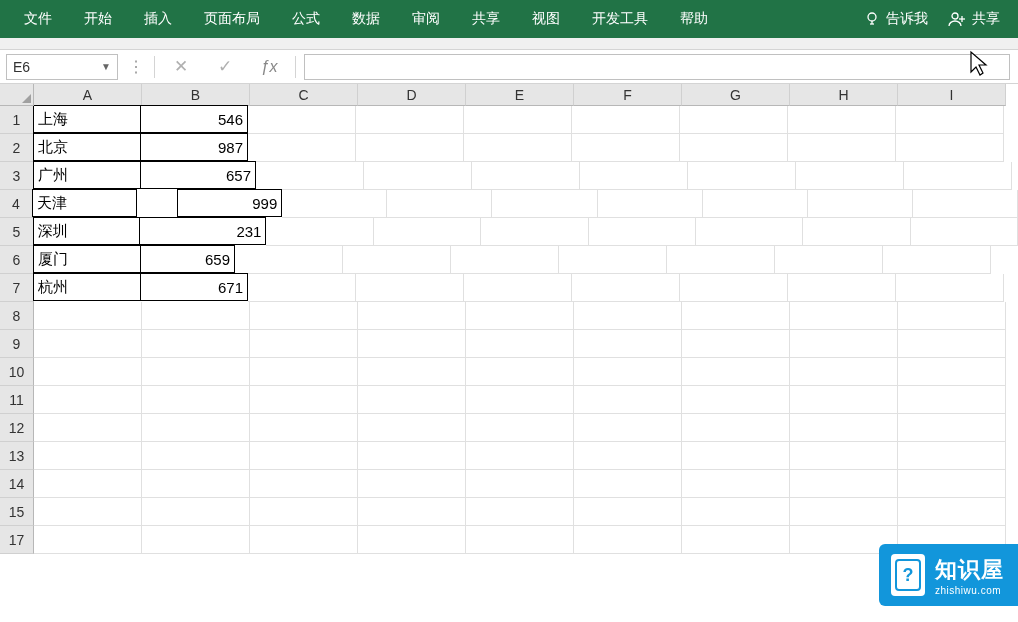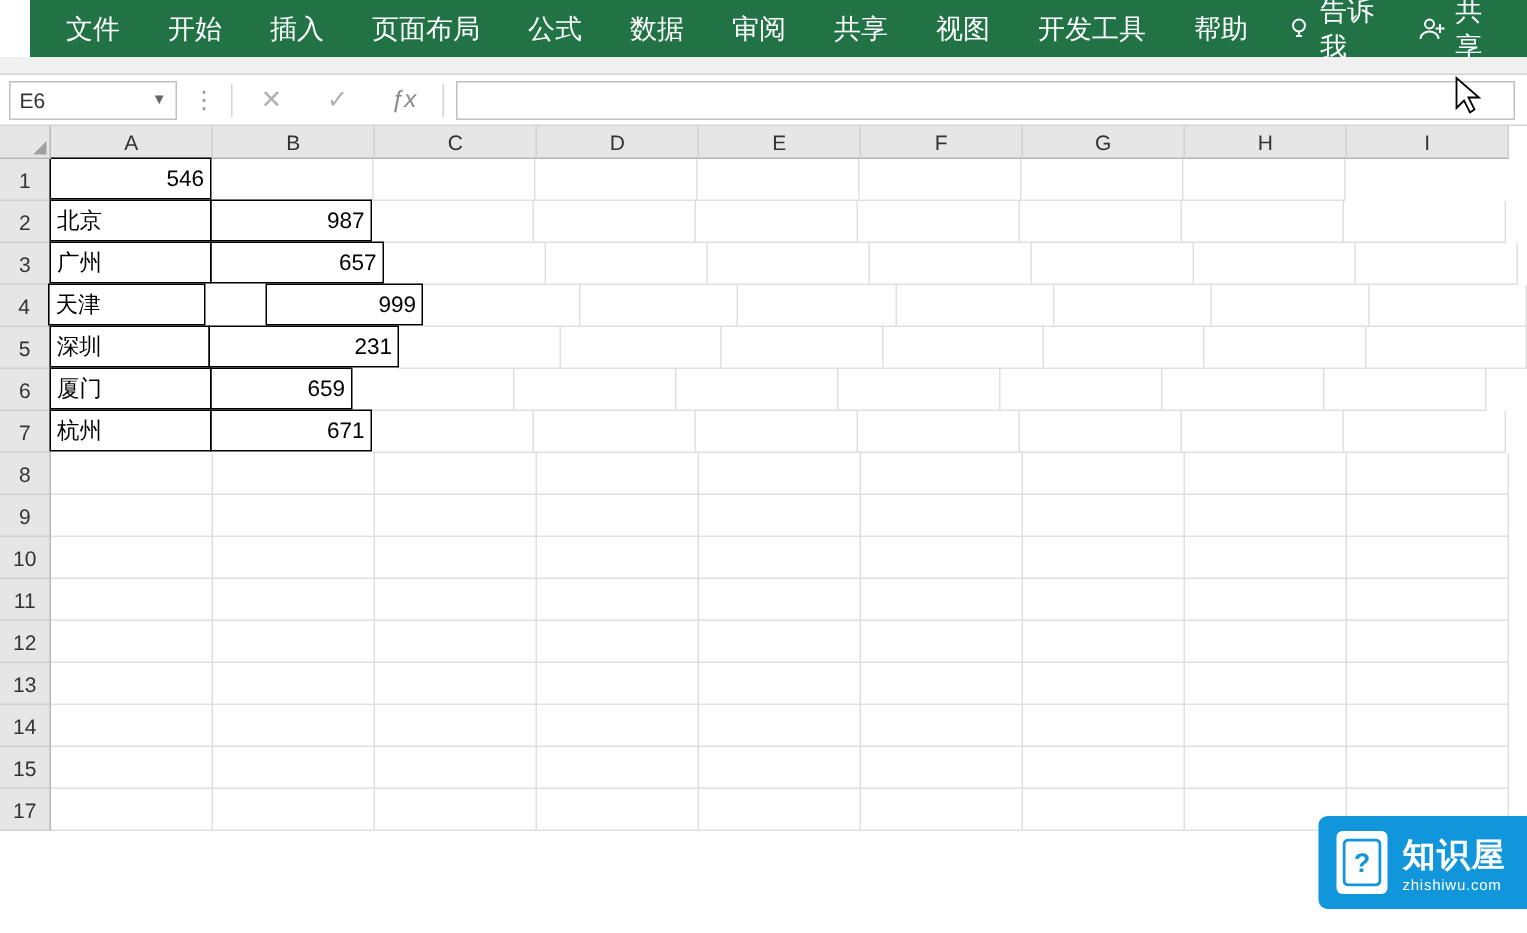--- a/index.html
+++ b/index.html
@@ -1,18 +1,18 @@
 <!DOCTYPE html>
 <html><head>
   <meta charset="utf-8">
   <style>
     * { margin: 0; padding: 0; box-sizing: border-box; font-family: "Microsoft YaHei", Arial, sans-serif; }
     body { width: 1018px; height: 622px; overflow: hidden; background: #fff; position: relative; }
     
-    .ribbon { height: 38px; background: #217346; display: flex; align-items: center; color: #fff; font-size: 18px; padding: 0 8px; margin-left: 20px; }
+    .ribbon { height: 38px; background: #217346; display: flex; align-items: center; color: #fff; font-size: 14px; padding: 0 8px; }
     .ribbon-tab { padding: 0 16px; height: 38px; display: flex; align-items: center; cursor: pointer; white-space: nowrap; }
     .ribbon-right { margin-left: auto; display: flex; align-items: center; }
     .ribbon-icon { display: inline-flex; align-items: center; margin-right: 6px; }
     .ribbon-item { display: flex; align-items: center; padding: 0 10px; height: 38px; cursor: pointer; }
     
     .sub-ribbon { height: 12px; background: #f0f0f0; border-bottom: 1px solid #d4d4d4; }
     
     .formula-bar { height: 34px; background: #fff; display: flex; align-items: center; border-bottom: 1px solid #d4d4d4; }
     .name-box { width: 112px; height: 26px; border: 1px solid #c0c0c0; margin: 0 4px 0 6px; display: flex; align-items: center; padding: 0 6px; font-size: 14px; color: #333; position: relative; background:#fff; }
     .name-box-dd { margin-left: auto; color: #666; font-size: 10px; }
@@ -115,20 +115,21 @@
       <div class="col-h" style="width: 108px;">D</div>
       <div class="col-h" style="width: 108px;">E</div>
       <div class="col-h" style="width: 108px;">F</div>
       <div class="col-h" style="width: 108px;">G</div>
       <div class="col-h" style="width: 108px;">H</div>
       <div class="col-h" style="width: 108px;">I</div>
     </div>
   <div class="rows" id="rows">
       <div class="row">
         <div class="row-h">1</div>
+        <div class="cell bordered" style="width: 108px;">上海</div>
         <div class="cell bordered right" style="width: 108px;">546</div>
         <div class="cell" style="width: 108px;"></div>
         <div class="cell" style="width: 108px;"></div>
         <div class="cell" style="width: 108px;"></div>
         <div class="cell" style="width: 108px;"></div>
         <div class="cell" style="width: 108px;"></div>
         <div class="cell" style="width: 108px;"></div>
         <div class="cell" style="width: 108px;"></div>
       </div>
       <div class="row">

